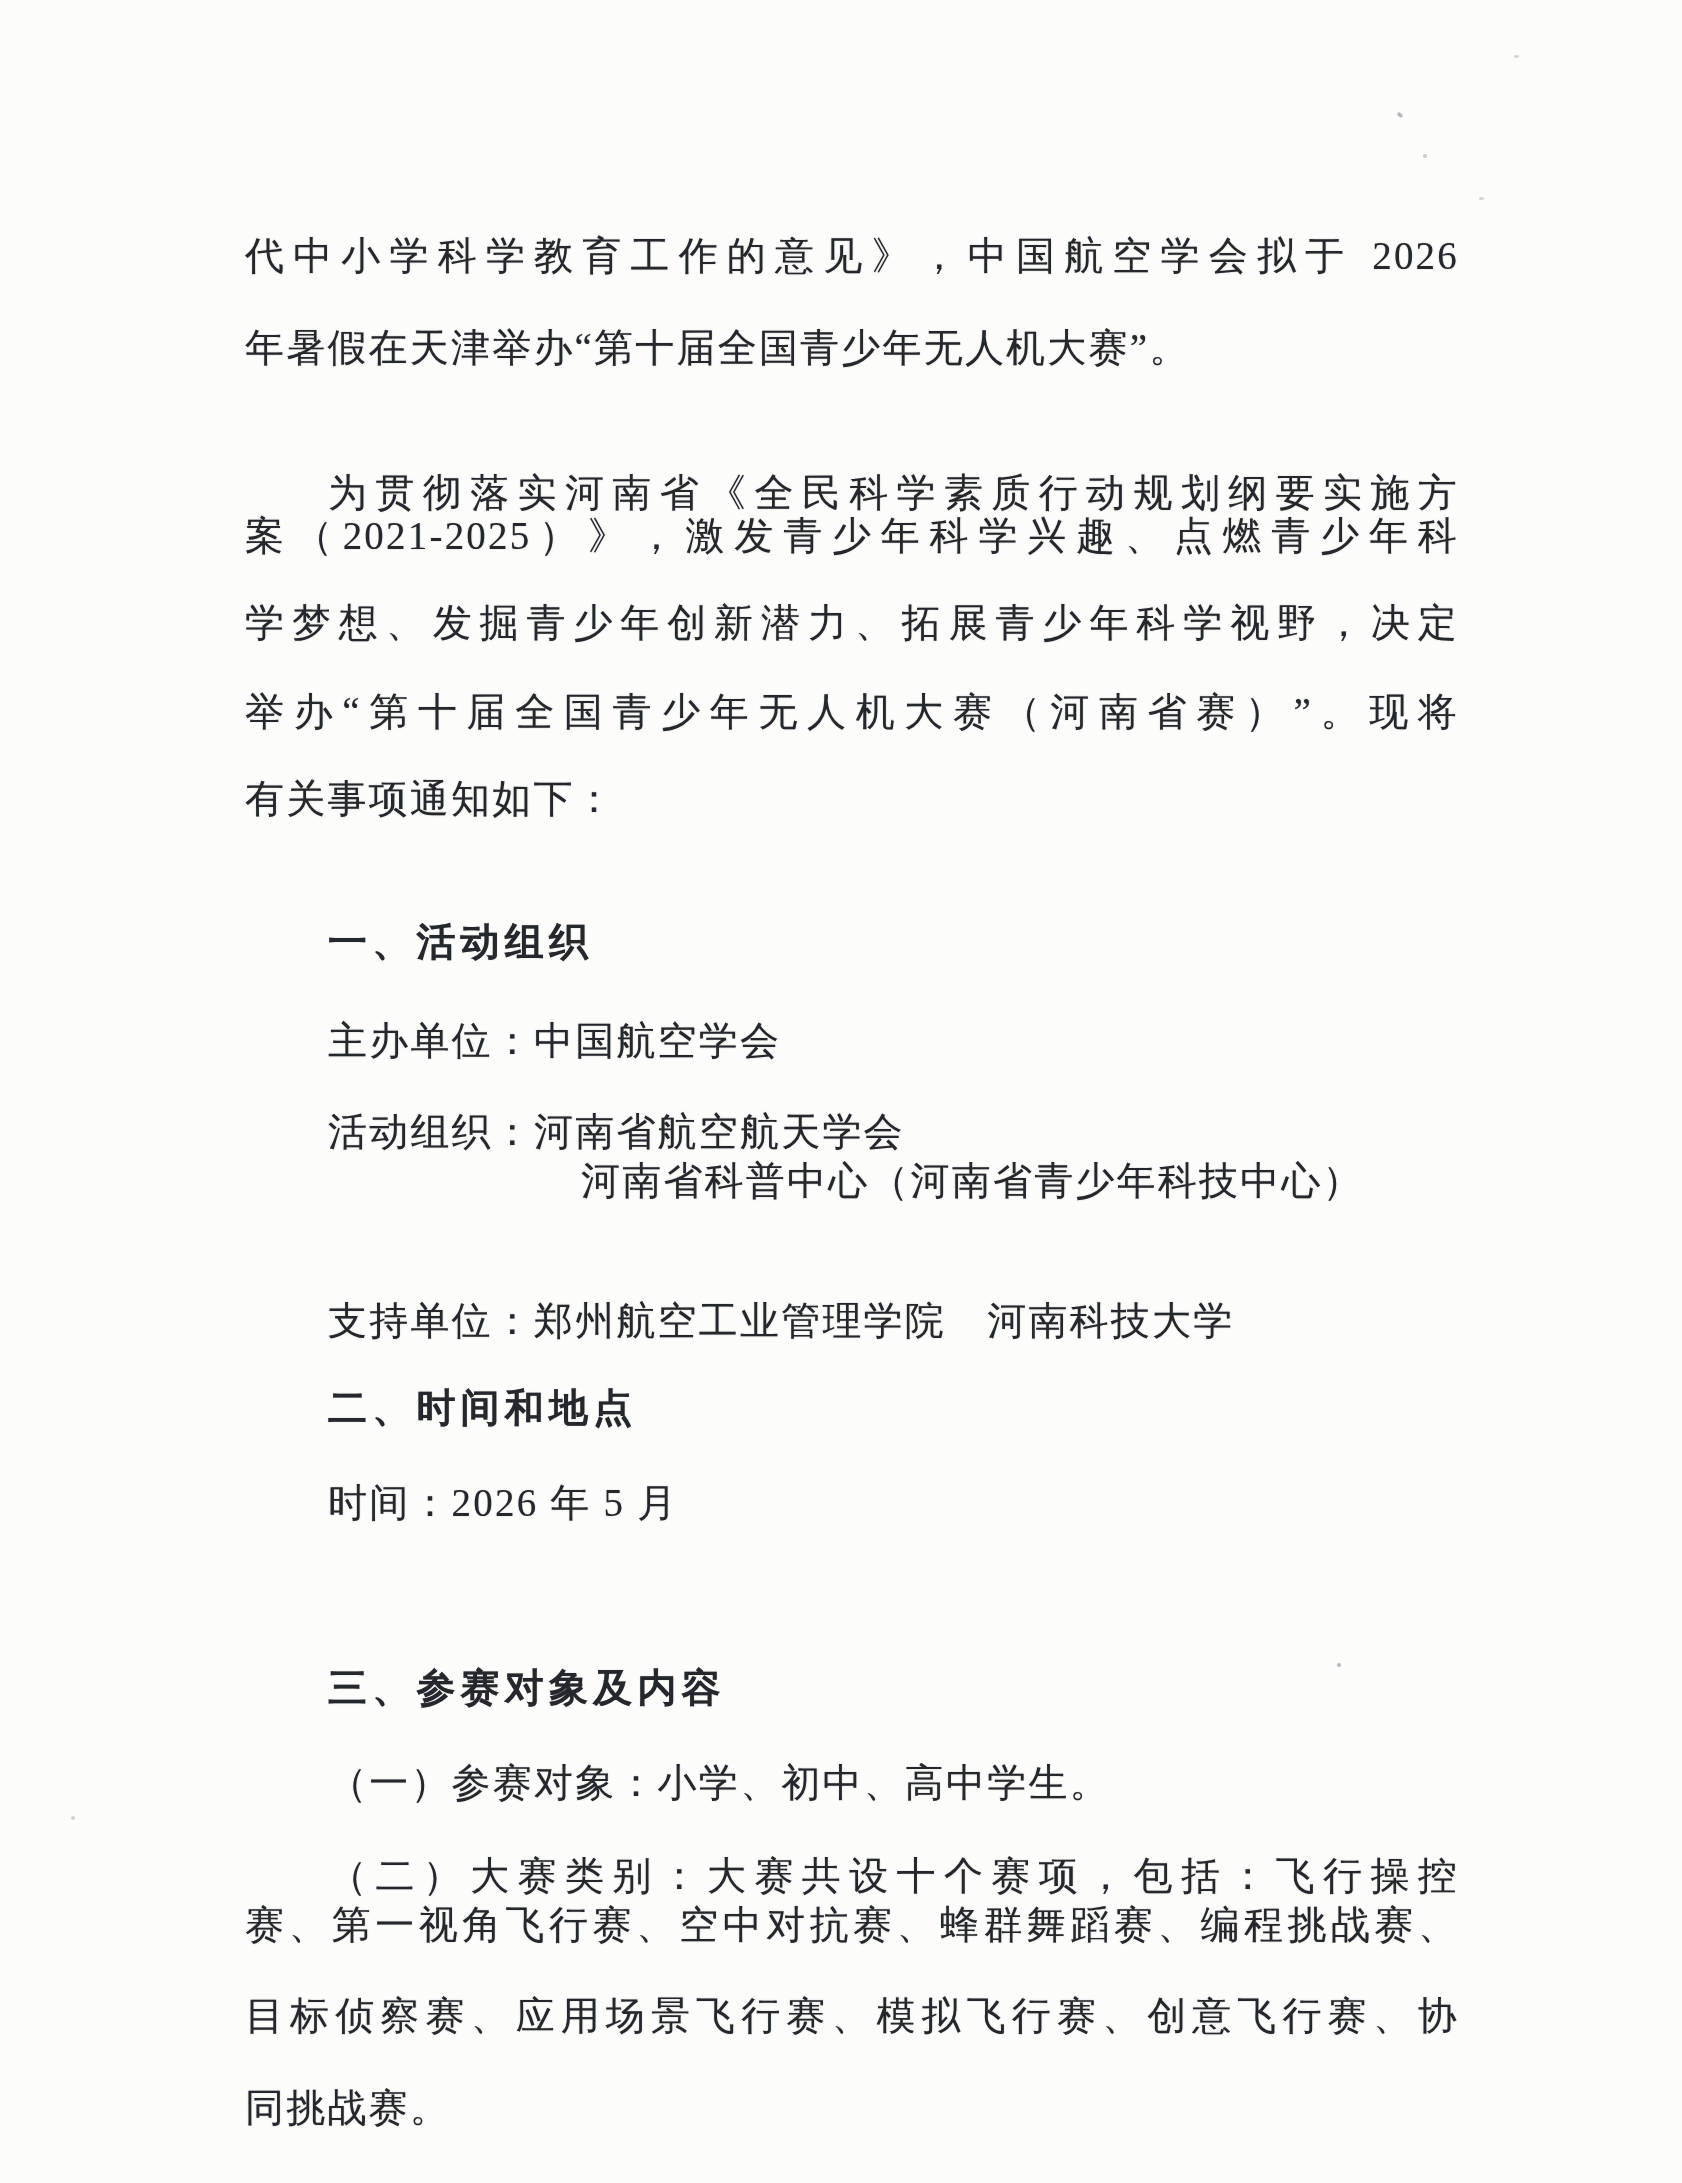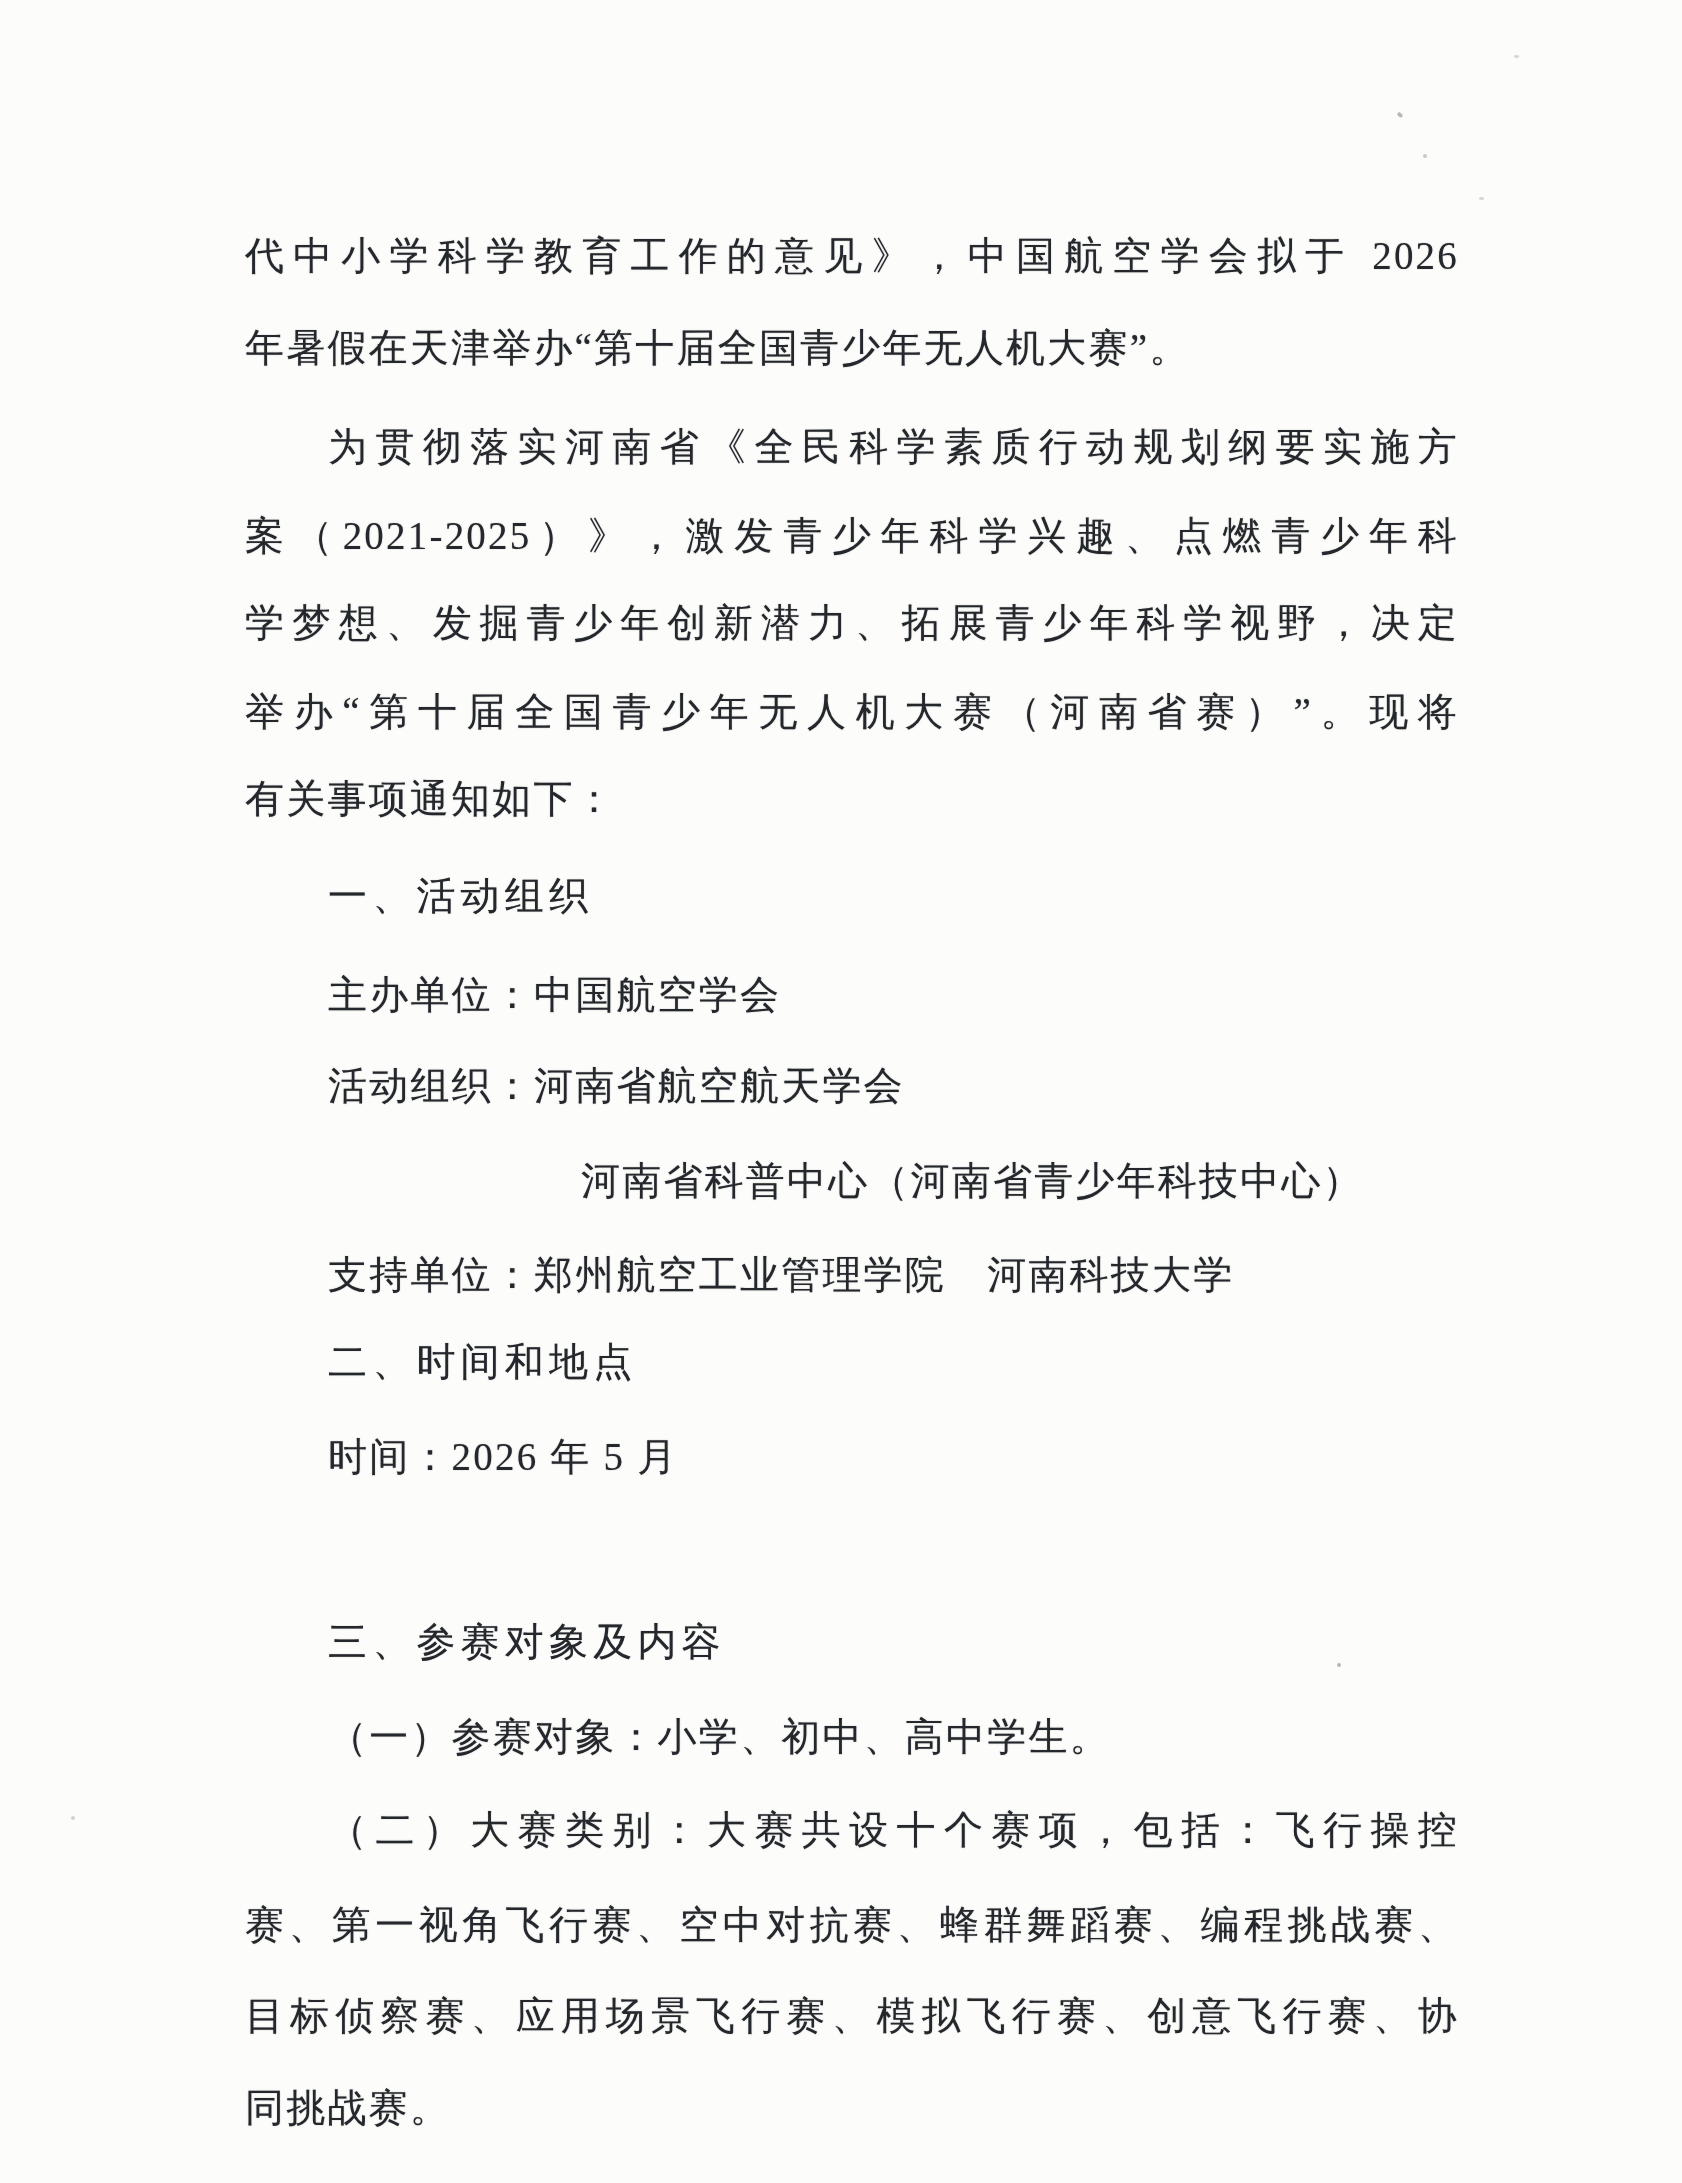--- a/index.html
+++ b/index.html
@@ -21,25 +21,25 @@
     width: 1214px;
     font-size: 39px;
     line-height: 1.25;
     letter-spacing: 2.2px;
     white-space: normal;
     text-align: justify;
     text-align-last: left;
     text-shadow: 0 0 1.3px rgba(38, 41, 46, 0.38);
   }
   .fill { text-align-last: justify; }
-  .ind2 { text-indent: 83px; }
+  .ind2 { text-indent: 83px; margin-top: 46px; }
   .inddeep { text-indent: 328px; margin-left: 8px; }
   .hd {
     font-family: "Liberation Sans", "DejaVu Sans", sans-serif;
-    font-weight: 400;
+    font-weight: 700;
     letter-spacing: 5.2px;
     text-shadow: 0 0 0.9px rgba(30, 32, 36, 0.55);
   }
   .speck {
     position: absolute;
     background: #70757c;
     border-radius: 50%;
   }
 </style>
 </head>

